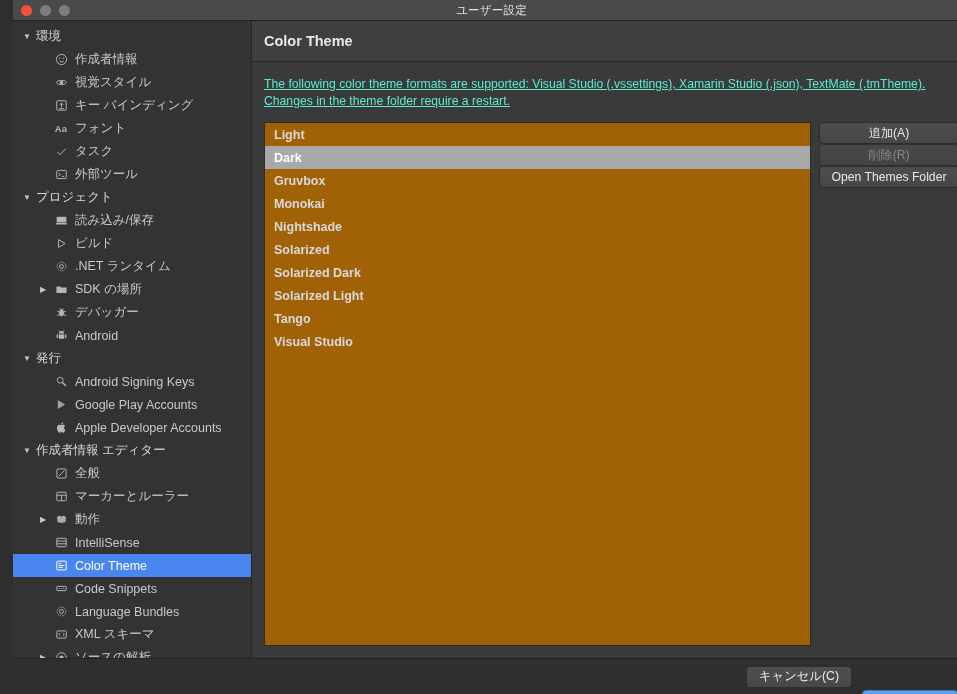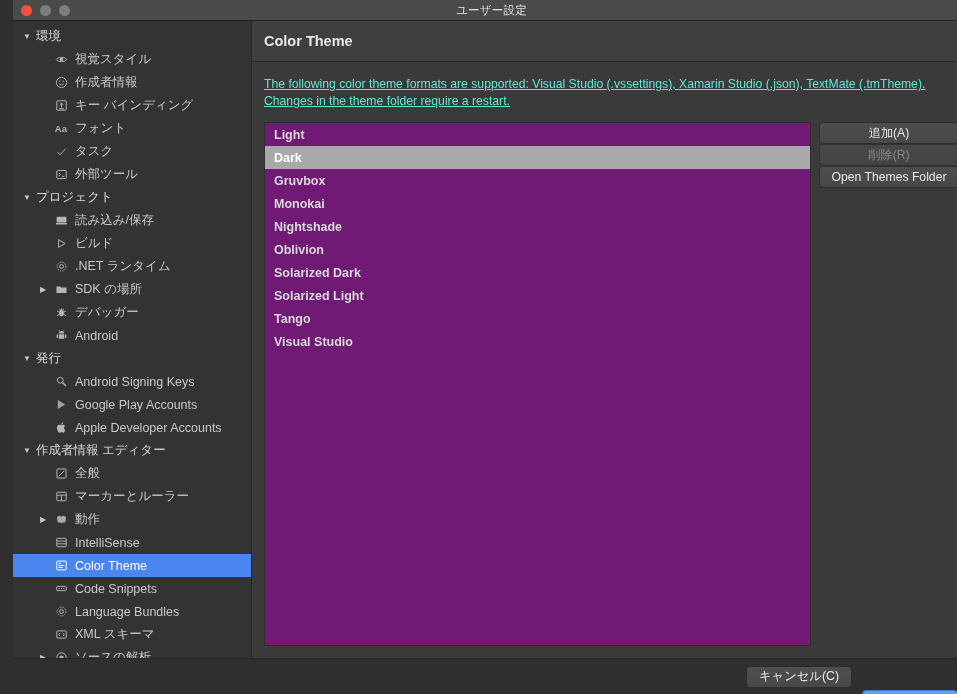--- a/index.html
+++ b/index.html
@@ -125,21 +125,21 @@
     text-decoration: underline;
   }
   .row-area {
     flex: 1;
     display: flex;
     min-height: 0;
     padding-bottom: 12px;
   }
   #listbox {
     width: 548px;
-    background: #701a75;
+    background: #a16207;
     border: 1px solid #2d2d2d;
     box-sizing: border-box;
     overflow: hidden;
   }
   .li {
     height: 23px;
     display: flex; align-items: center;
     padding-left: 9px;
     font-size: 12.5px;
     font-weight: bold;
@@ -224,37 +224,37 @@
 
     <div id="sidebar">
         <div class="tree-row indent-0 group">
           <span class="disc">▼</span>
           <span class="lbl">環境</span>
         </div>
         <div class="tree-row indent-1">
           <span class="disc empty"></span>
           <span class="ico">
             <svg width="13" height="13" viewBox="0 0 16 16" fill="none" stroke="currentColor" stroke-width="1.2">
-              <path d="M1.5 8 C3.5 4.5 12.5 4.5 14.5 8 C12.5 11.5 3.5 11.5 1.5 8 Z"></path>
-              <circle cx="8" cy="8" r="2.2" fill="currentColor" stroke="none"></circle>
-            </svg>
-          </span>
-          <span class="lbl">視覚スタイル</span>
-        </div>
-        <div class="tree-row indent-1">
-          <span class="disc empty"></span>
-          <span class="ico">
-            <svg width="13" height="13" viewBox="0 0 16 16" fill="none" stroke="currentColor" stroke-width="1.2">
               <circle cx="8" cy="8" r="6.3"></circle>
               <circle cx="5.8" cy="6.4" r=".8" fill="currentColor" stroke="none"></circle>
               <circle cx="10.2" cy="6.4" r=".8" fill="currentColor" stroke="none"></circle>
               <path d="M5.2 9.6 C6.4 11.2 9.6 11.2 10.8 9.6"></path>
             </svg>
           </span>
           <span class="lbl">作成者情報</span>
+        </div>
+        <div class="tree-row indent-1">
+          <span class="disc empty"></span>
+          <span class="ico">
+            <svg width="13" height="13" viewBox="0 0 16 16" fill="none" stroke="currentColor" stroke-width="1.2">
+              <path d="M1.5 8 C3.5 4.5 12.5 4.5 14.5 8 C12.5 11.5 3.5 11.5 1.5 8 Z"></path>
+              <circle cx="8" cy="8" r="2.2" fill="currentColor" stroke="none"></circle>
+            </svg>
+          </span>
+          <span class="lbl">視覚スタイル</span>
         </div>
         <div class="tree-row indent-1">
           <span class="disc empty"></span>
           <span class="ico">
             <svg width="13" height="13" viewBox="0 0 16 16" fill="none" stroke="currentColor" stroke-width="1.2">
               <rect x="2.2" y="2.2" width="11.6" height="11.6" rx="1"></rect>
               <path d="M8 10.5 V5.2"></path>
               <path d="M5.8 7.2 L8 5 L10.2 7.2"></path>
               <path d="M5 12 H11"></path>
             </svg>
@@ -492,21 +492,21 @@
 
         <div class="desc">The following color theme formats are supported: Visual Studio (.vssettings), Xamarin Studio (.json), TextMate (.tmTheme). Changes in the theme folder require a restart.</div>
 
         <div class="row-area">
           <div id="listbox">
               <div class="li">Light</div>
               <div class="li selected">Dark</div>
               <div class="li">Gruvbox</div>
               <div class="li">Monokai</div>
               <div class="li">Nightshade</div>
-              <div class="li">Oblivion</div>
+              <div class="li">Solarized</div>
               <div class="li">Solarized Dark</div>
               <div class="li">Solarized Light</div>
               <div class="li">Tango</div>
               <div class="li">Visual Studio</div>
             </div>
           <div id="sidebuttons">
               <div class="btn wide">追加(A)</div>
               <div class="btn wide disabled">削除(R)</div>
               <div class="btn wide">Open Themes Folder</div>
             </div>

